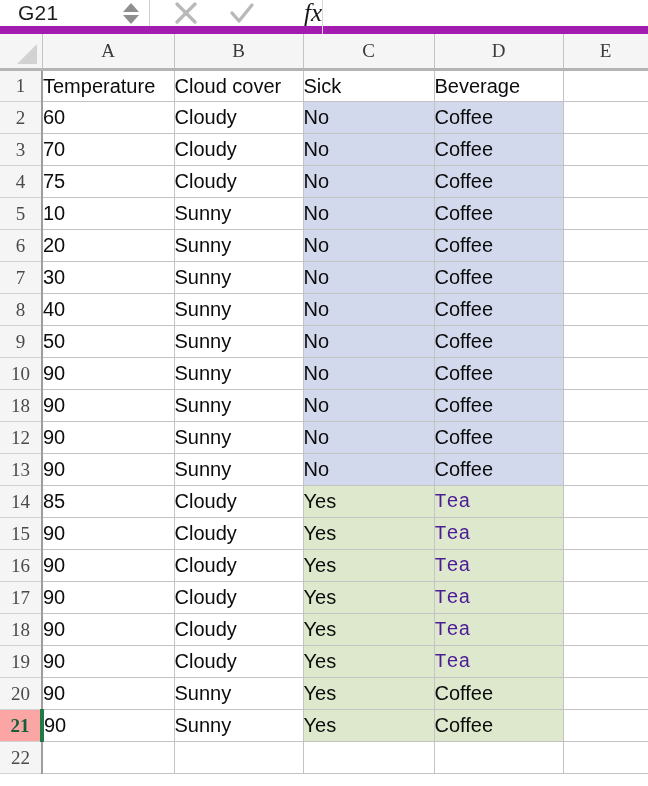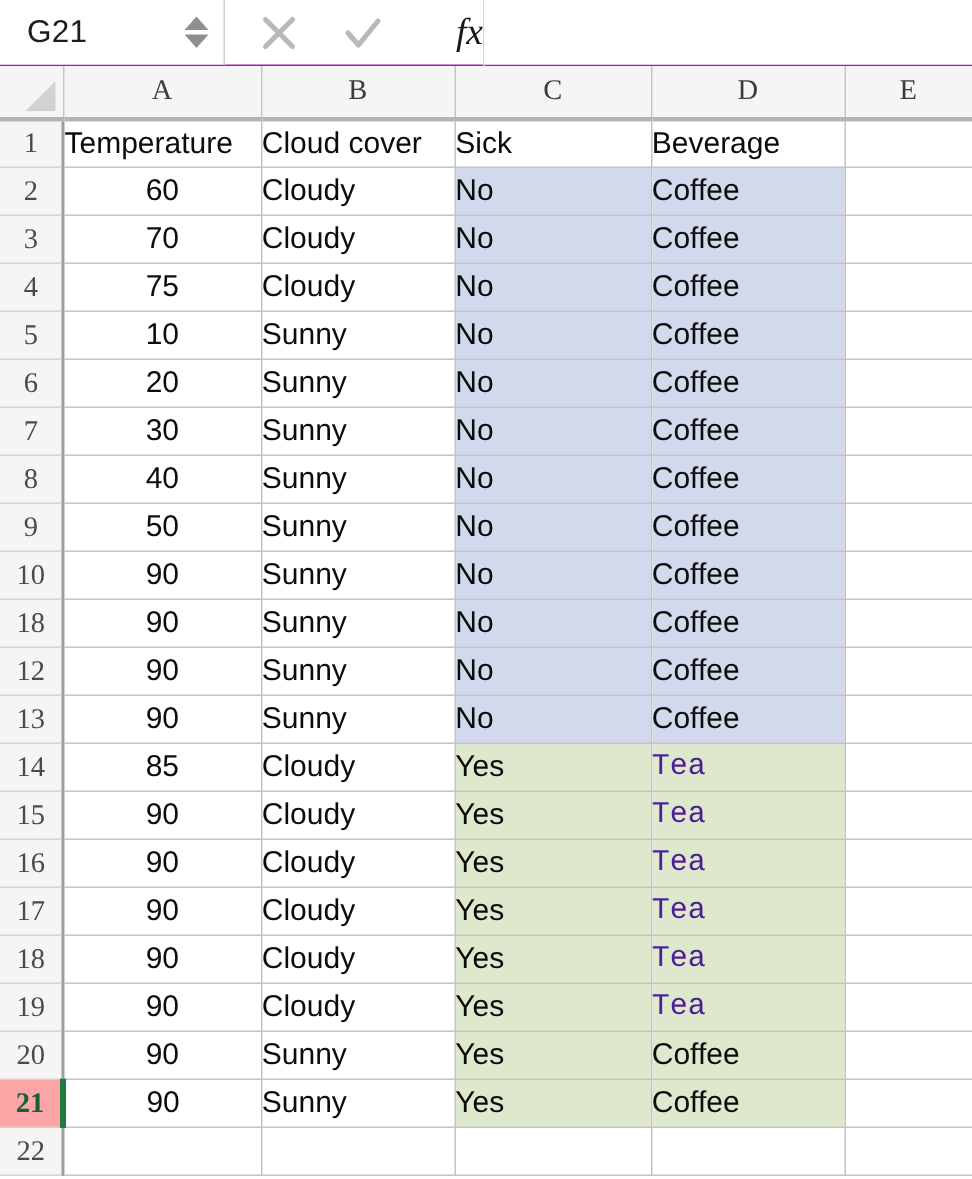--- a/index.html
+++ b/index.html
@@ -12,24 +12,24 @@
     height: 786px;
     overflow: hidden;
     font-family: "Liberation Sans", sans-serif;
     -webkit-font-smoothing: antialiased;
   }
 
   
   #formula-bar {
     display: flex;
     align-items: stretch;
-    height: 44px;
+    height: 34px;
     background: #ffffff;
     box-sizing: border-box;
-    border-bottom: 1px solid #a21caf;
+    border-bottom: 8px solid #a21caf;
   }
   #name-box {
     width: 150px;
     display: flex;
     align-items: center;
     justify-content: space-between;
     padding: 0 6px 0 18px;
     box-sizing: border-box;
     border-right: 1px solid #cfcfcf;
     background: #ffffff;
@@ -160,21 +160,21 @@
     height: 32px;
     border-right: 1px solid #c3c3c3;
     border-bottom: 1px solid #c3c3c3;
     vertical-align: middle;
     font-size: 20px;
     color: #0c0c0c;
     padding: 0 6px;
     box-sizing: border-box;
     background: #ffffff;
   }
-  td.cell.num  { text-align: center; }
+  td.cell.num  { text-align: left; }
   td.cell.txt  { text-align: left; }
   td.cell.last { border-right: none; }
 
   
   td.hl-blue  { background: #d2d9ec; }
   td.hl-green { background: #dde8cd; }
   td.red      { color: #4c1d95; font-family: Liberation Mono, monospace; }
 
   
   td.clip { overflow: hidden; }

